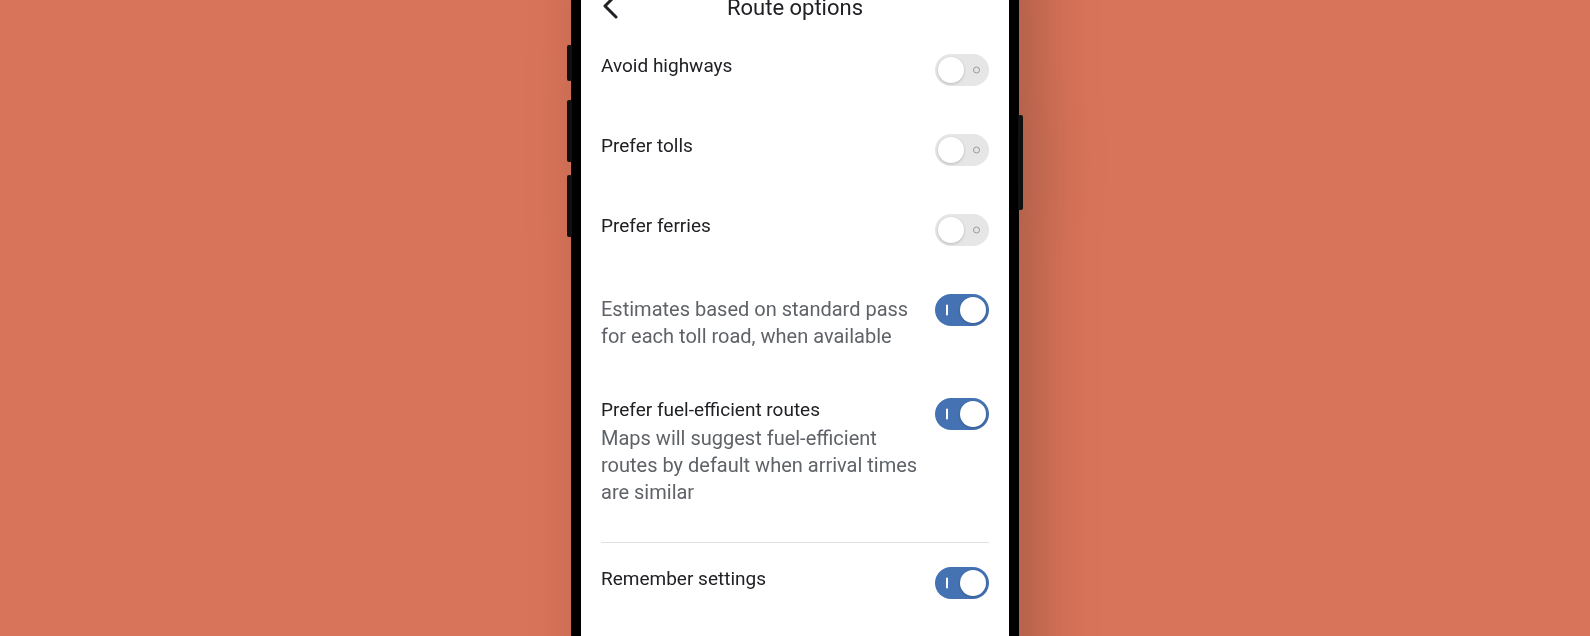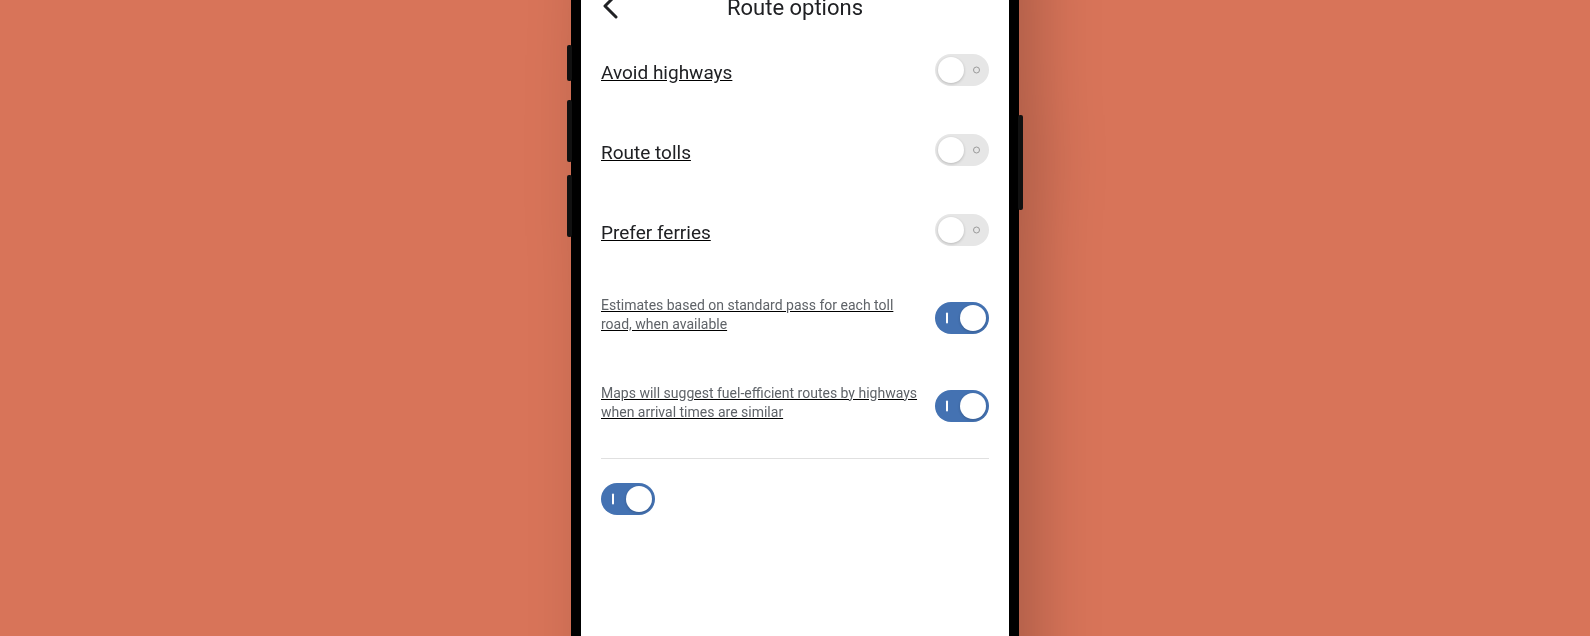--- a/index.html
+++ b/index.html
@@ -64,36 +64,35 @@
   .title {
     font-size: 22px;
     color: #202124;
     font-weight: 400;
   }
   .list {
     padding: 0 20px;
   }
   .row {
     display: flex;
-    align-items: flex-end;
+    align-items: flex-start;
     justify-content: space-between;
     padding: 24px 0;
-    text-decoration: underline;
   }
   .row-text {
     flex: 1;
     padding-right: 16px;
   }
   .row-label {
     font-size: 19px;
     color: #202124;
     line-height: 1.3;
   }
   .row-sub {
-    font-size: 14px;
+    font-size: 20px;
     color: #5f6368;
     line-height: 1.35;
     margin-top: 2px;
   }
   .toggle {
     width: 54px;
     height: 32px;
     border-radius: 16px;
     position: relative;
     cursor: pointer;
@@ -170,21 +169,21 @@
           <div class="row-label">Avoid highways</div>
         </div>
         <div class="toggle off">
           <div class="mark"></div>
           <div class="knob"></div>
         </div>
       </div>
 
       <div class="row">
         <div class="row-text">
-          <div class="row-label">Route tolls</div>
+          <div class="row-label">Prefer tolls</div>
         </div>
         <div class="toggle off">
           <div class="mark"></div>
           <div class="knob"></div>
         </div>
       </div>
 
       <div class="row">
         <div class="row-text">
           <div class="row-label">Prefer ferries</div>
@@ -200,31 +199,35 @@
           <div class="row-sub">Estimates based on standard pass for each toll road, when available</div>
         </div>
         <div class="toggle on">
           <div class="mark"></div>
           <div class="knob"></div>
         </div>
       </div>
 
       <div class="row">
         <div class="row-text">
-          <div class="row-sub">Maps will suggest fuel-efficient routes by highways when arrival times are similar</div>
+          <div class="row-label">Prefer fuel-efficient routes</div>
+          <div class="row-sub">Maps will suggest fuel-efficient routes by default when arrival times are similar</div>
         </div>
         <div class="toggle on">
           <div class="mark"></div>
           <div class="knob"></div>
         </div>
       </div>
 
       <div class="divider"></div>
 
       <div class="row">
+        <div class="row-text">
+          <div class="row-label">Remember settings</div>
+        </div>
         <div class="toggle on">
           <div class="mark"></div>
           <div class="knob"></div>
         </div>
       </div>
 
     </div>
 
   </div>
 </div>

